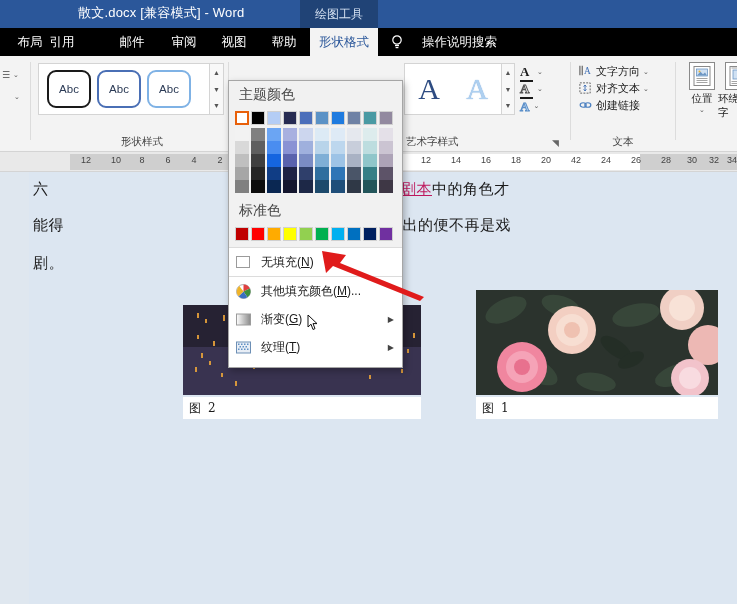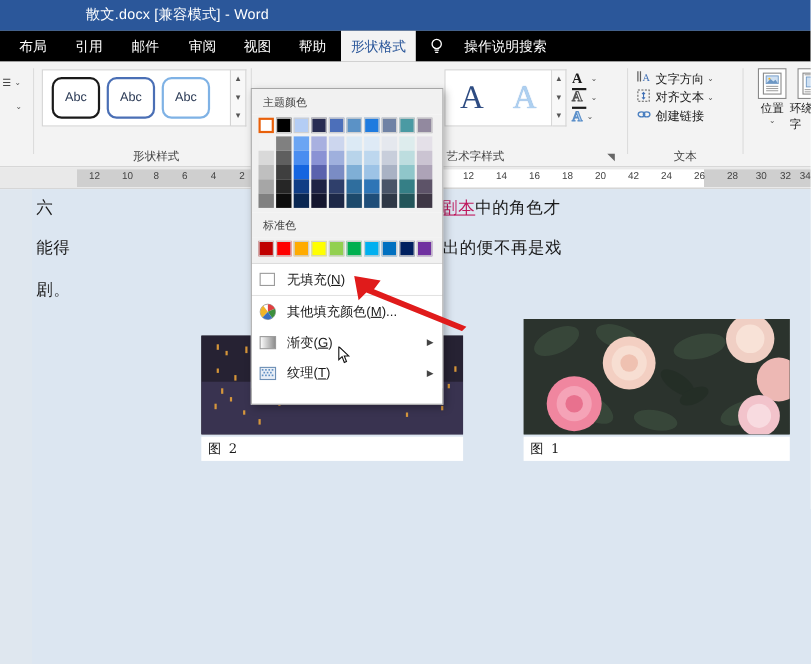--- a/index.html
+++ b/index.html
@@ -195,21 +195,21 @@
     font-family: "DejaVu Serif", "Liberation Serif", serif; gap: 7px;
   }
 
   
   .dropdown {
     position: absolute; left: 228px; top: 80px; width: 175px; height: 288px;
     background: #ffffff; border: 1px solid #a6a6a6;
     box-shadow: 2px 3px 7px rgba(0,0,0,.28); z-index: 50;
   }
   .dd-head {
-    background: #f1f1f1; font-size: 10px; color: #444;
+    background: #f1f1f1; font-size: 14px; color: #444;
     padding: 5px 0 4px 10px;
   }
   .dd-pal { padding: 3px 6px 4px 6px; background: #f1f1f1; }
   .sw-row { display: flex; gap: 2px; }
   .sw {
     width: 14px; height: 14px; border: 1px solid #d0d0d0;
   }
   .sw.none { border: 2px solid #e8600a; }
   .sw-var { width: 14px; height: 13px; }
   .varcol { display: flex; flex-direction: column; }
@@ -227,25 +227,26 @@
   .redarrow { position: absolute; left: 300px; top: 245px; z-index: 60; }
   .cursor { position: absolute; left: 307px; top: 163px; z-index: 70; }
 </style>
 </head>
 <body>
 
 <div class="app">
 
   <div class="titlebar">
     <div class="title-text">散文.docx [兼容模式]  -  Word</div>
+    <div class="ctx-tab">绘图工具</div>
   </div>
 
   <div class="tabrow">
     <div class="tab" style="left:10px;width:40px;">布局</div>
-    <div class="tab" style="left:59px;width:44px;">引用</div>
+    <div class="tab" style="left:40px;width:44px;">引用</div>
     <div class="tab" style="left:110px;width:44px;">邮件</div>
     <div class="tab" style="left:162px;width:44px;">审阅</div>
     <div class="tab" style="left:212px;width:44px;">视图</div>
     <div class="tab" style="left:262px;width:44px;">帮助</div>
     <div class="tab active" style="left:310px;width:68px;">形状格式</div>
     <div class="tellme">
       <span class="bulb">
         <svg width="18" height="18" viewBox="0 0 18 18">
             <circle cx="9" cy="7" r="4.2" fill="none" stroke="#ffffff" stroke-width="1.2"></circle>
             <line x1="7" y1="12.6" x2="11" y2="12.6" stroke="#ffffff" stroke-width="1.2"></line>

